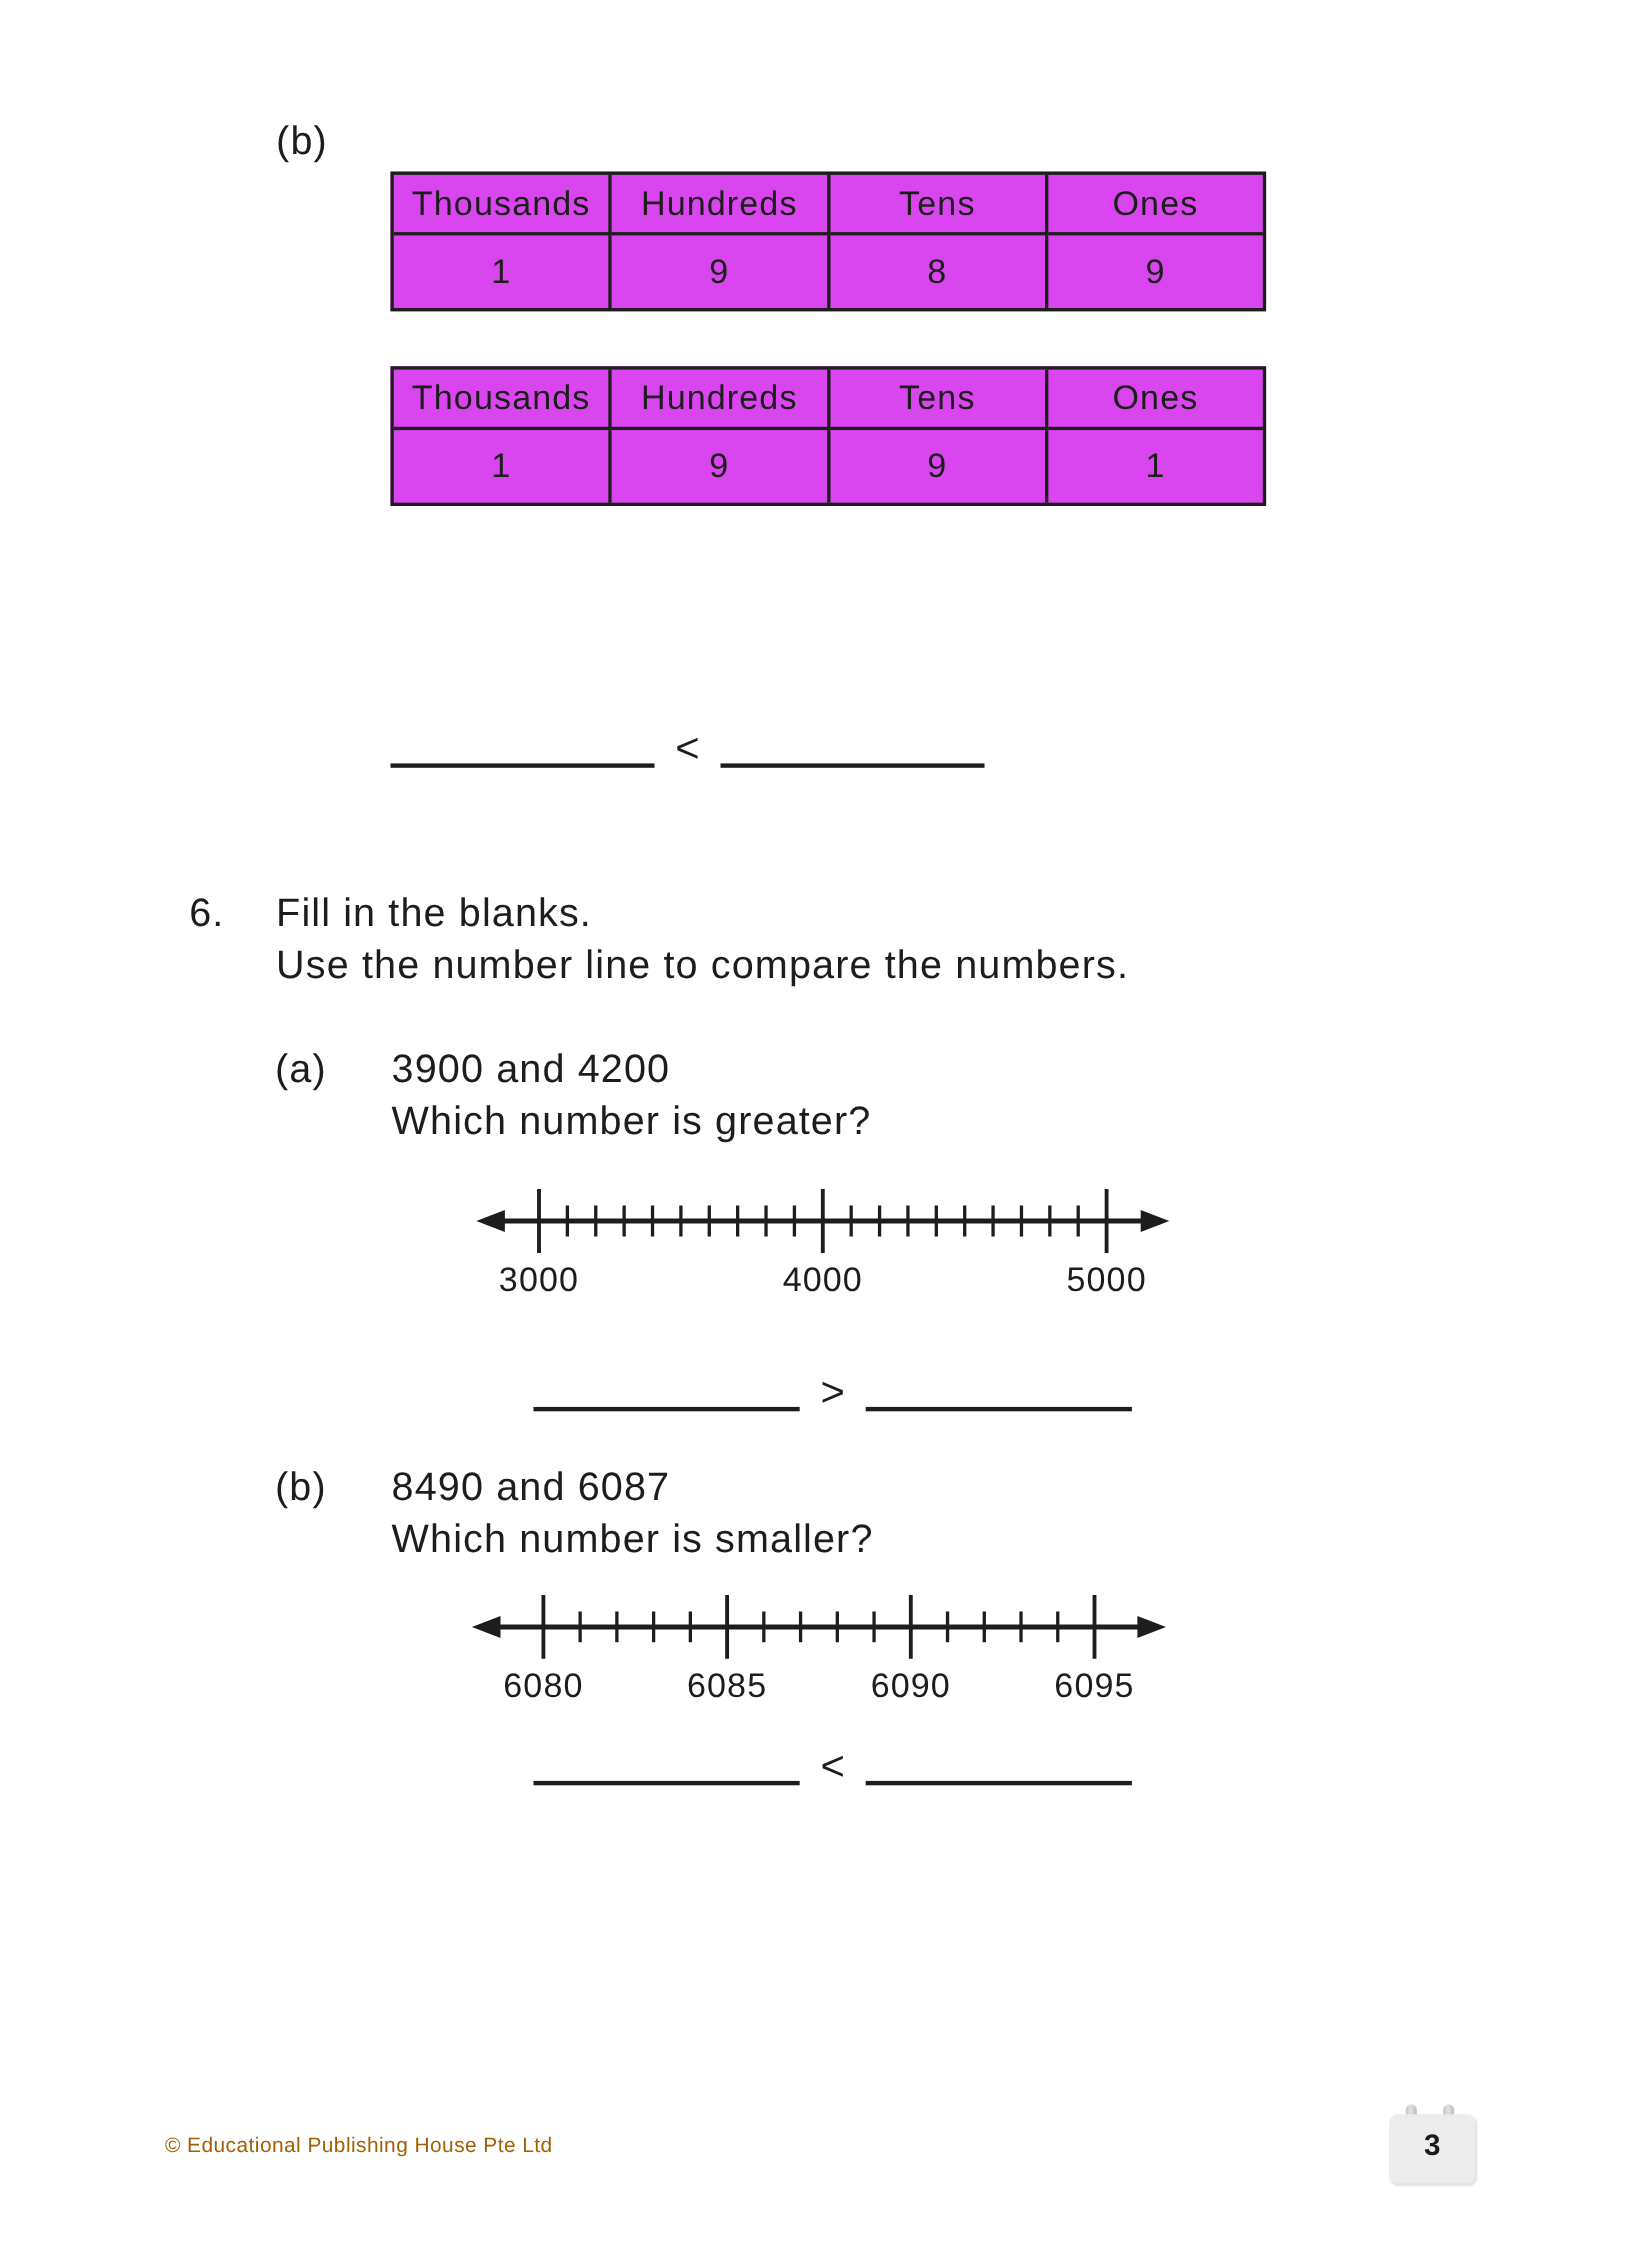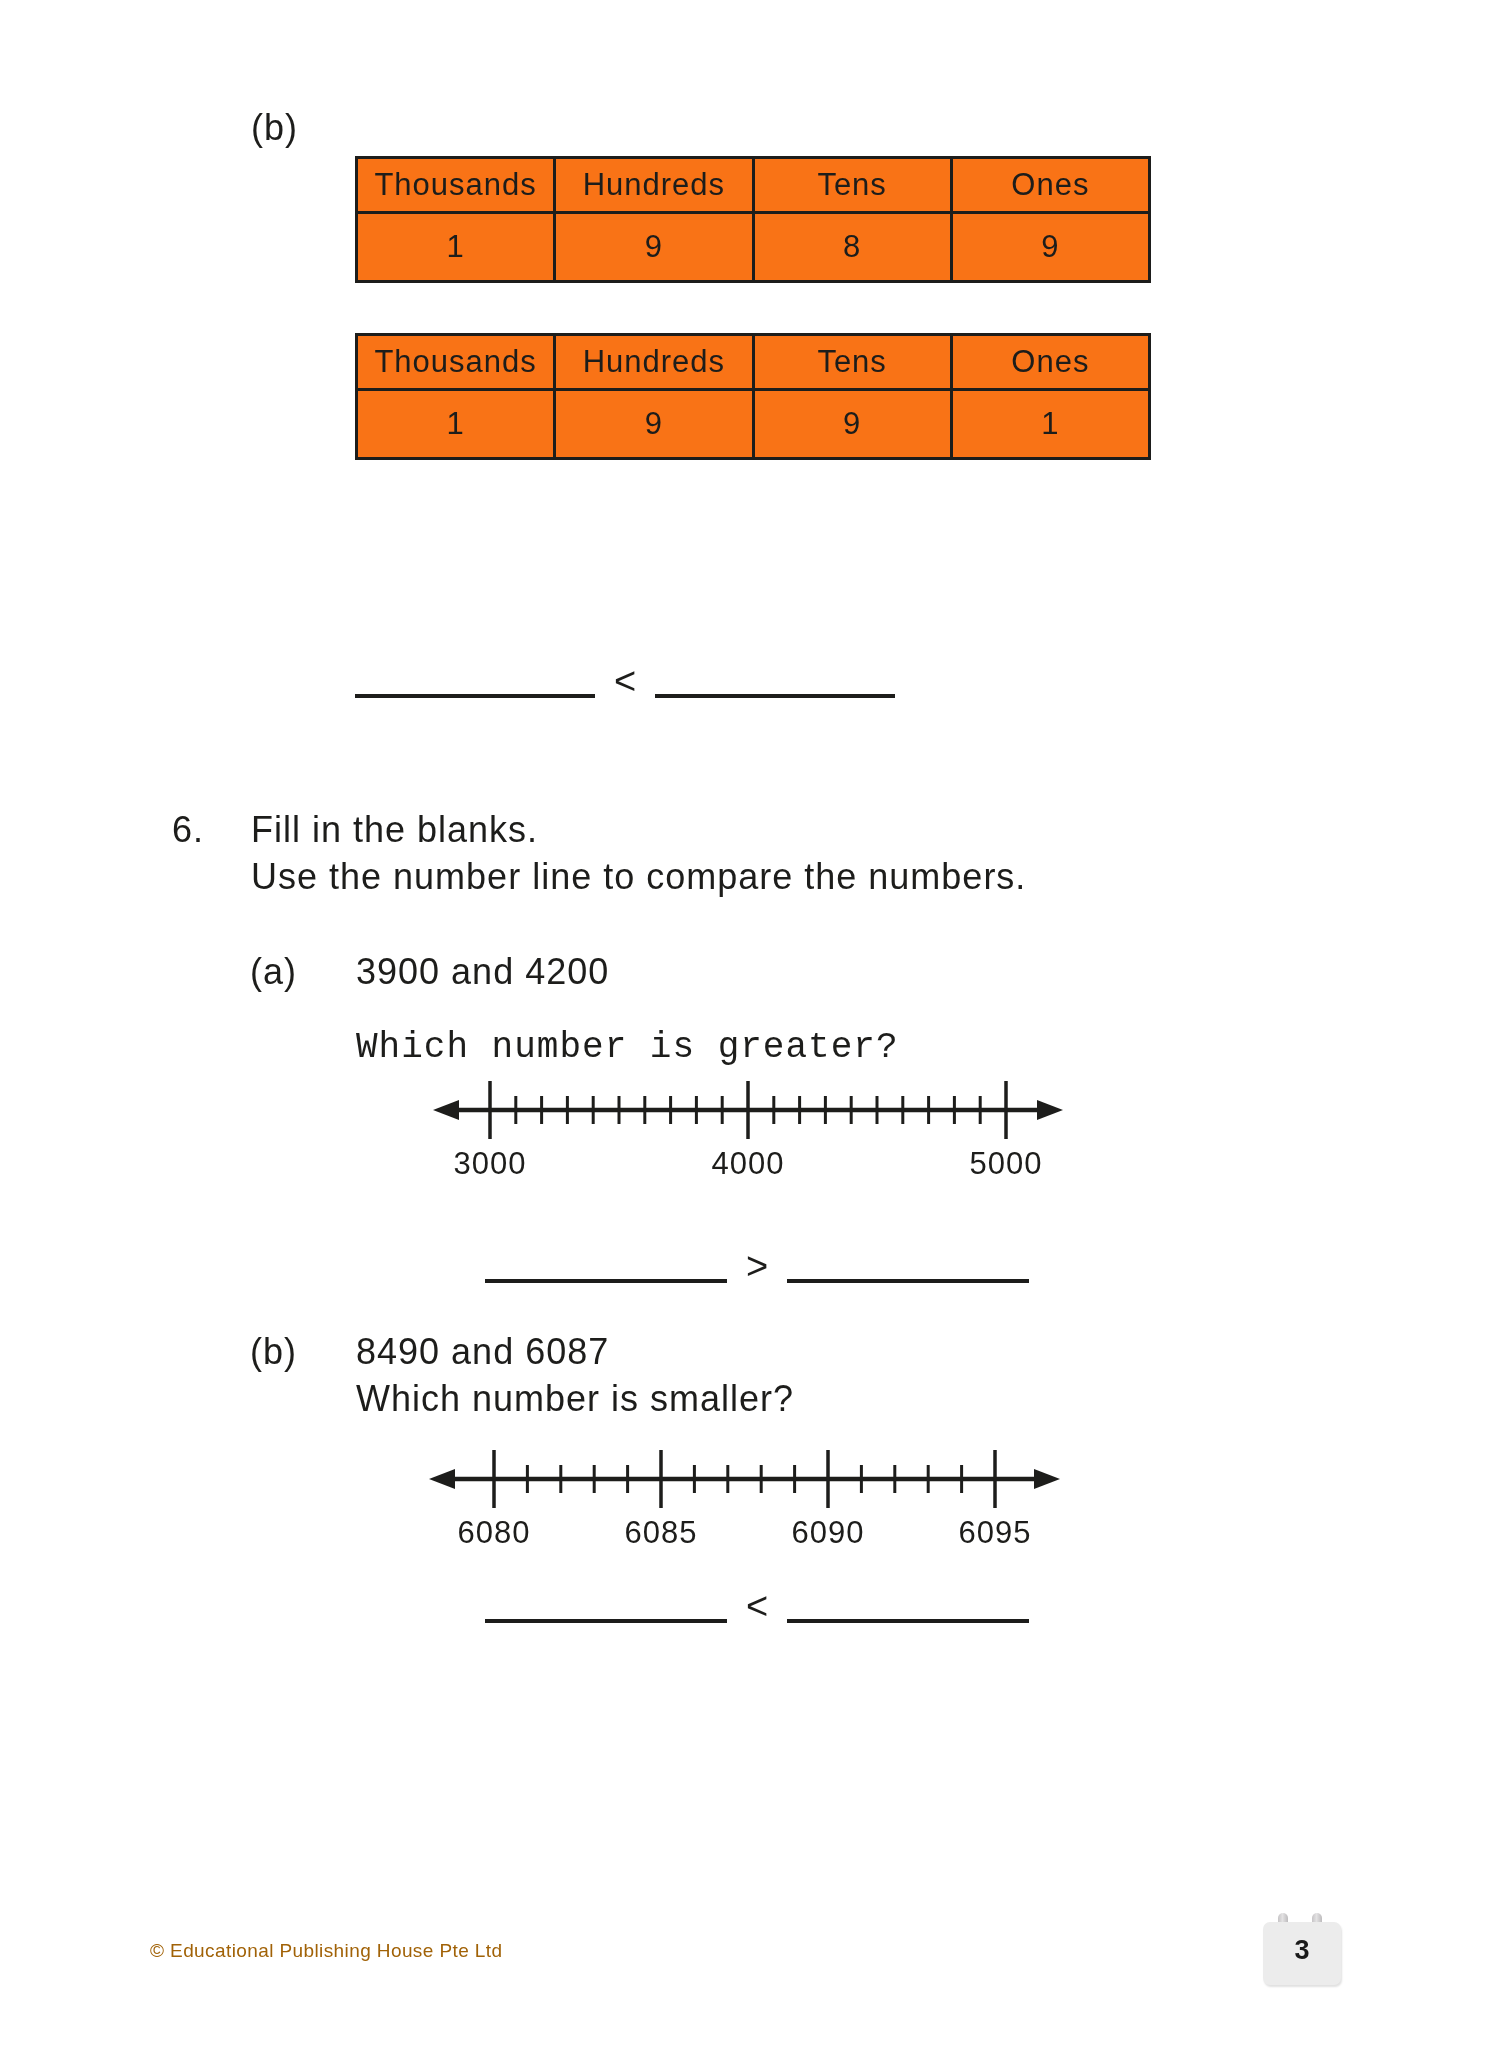--- a/index.html
+++ b/index.html
@@ -3,21 +3,21 @@
 <meta charset="utf-8">
 <style>
   html,body { margin:0; padding:0; background:#ffffff; }
   .page {
     position:relative; width:1497px; height:2048px; background:#ffffff;
     font-family:"Liberation Sans","DejaVu Sans",sans-serif;
     color:#1d1d1b; overflow:hidden;
   }
   .txt { position:absolute; font-size:36px; letter-spacing:1px; line-height:47px; white-space:nowrap; }
   
-  .pv-table { position:absolute; width:790px; border:3px solid #1d1d1b; background:#f97316; }
+  .pv-table { position:absolute; width:790px; border:3px solid #1d1d1b; background:#d946ef; }
   .pv-row { display:flex; }
   .pv-head .pv-cell { height:52px; border-bottom:3px solid #1d1d1b; }
   .pv-data .pv-cell { height:66px; }
   .pv-cell {
     flex:1 1 0; display:flex; align-items:center; justify-content:center;
     font-size:31px; letter-spacing:1px; border-right:3px solid #1d1d1b;
   }
   .pv-row .pv-cell:last-child { border-right:none; }
   
   .fill-row { position:absolute; display:flex; align-items:flex-end; height:48px; }
@@ -82,21 +82,21 @@
   </div>
 
   <div class="txt" style="left:172px; top:806px;">6.</div>
   <div class="txt" style="left:251px; top:806px;">
     <div>Fill in the blanks.</div>
     <div>Use the number line to compare the numbers.</div>
   </div>
 
   <div class="txt" style="left:250px; top:948px;">(a)</div>
   <div class="txt" style="left:356px; top:948px;">3900 and 4200</div>
-  <div class="txt" style="left:356px; top:1024px;font-family:Liberation Mono, monospace;">Which number is greater?</div>
+  <div class="txt" style="left:356px; top:995px;">Which number is greater?</div>
 
   <svg class="numline" style="left:400px; top:1070px;" width="680" height="118" viewBox="0 0 680 118">
       <line x1="49" y1="40" x2="647" y2="40" stroke="#1d1d1b" stroke-width="4.5"></line>
       <path d="M 33 40 l 26 -10 v 20 z" fill="#1d1d1b"></path>
       <path d="M 663 40 l -26 -10 v 20 z" fill="#1d1d1b"></path>
       <line x1="90" y1="11" x2="90" y2="69" stroke="#1d1d1b" stroke-width="3.5"></line>
       <line x1="115.8" y1="26" x2="115.8" y2="54" stroke="#1d1d1b" stroke-width="3"></line>
       <line x1="141.6" y1="26" x2="141.6" y2="54" stroke="#1d1d1b" stroke-width="3"></line>
       <line x1="167.4" y1="26" x2="167.4" y2="54" stroke="#1d1d1b" stroke-width="3"></line>
       <line x1="193.2" y1="26" x2="193.2" y2="54" stroke="#1d1d1b" stroke-width="3"></line>

